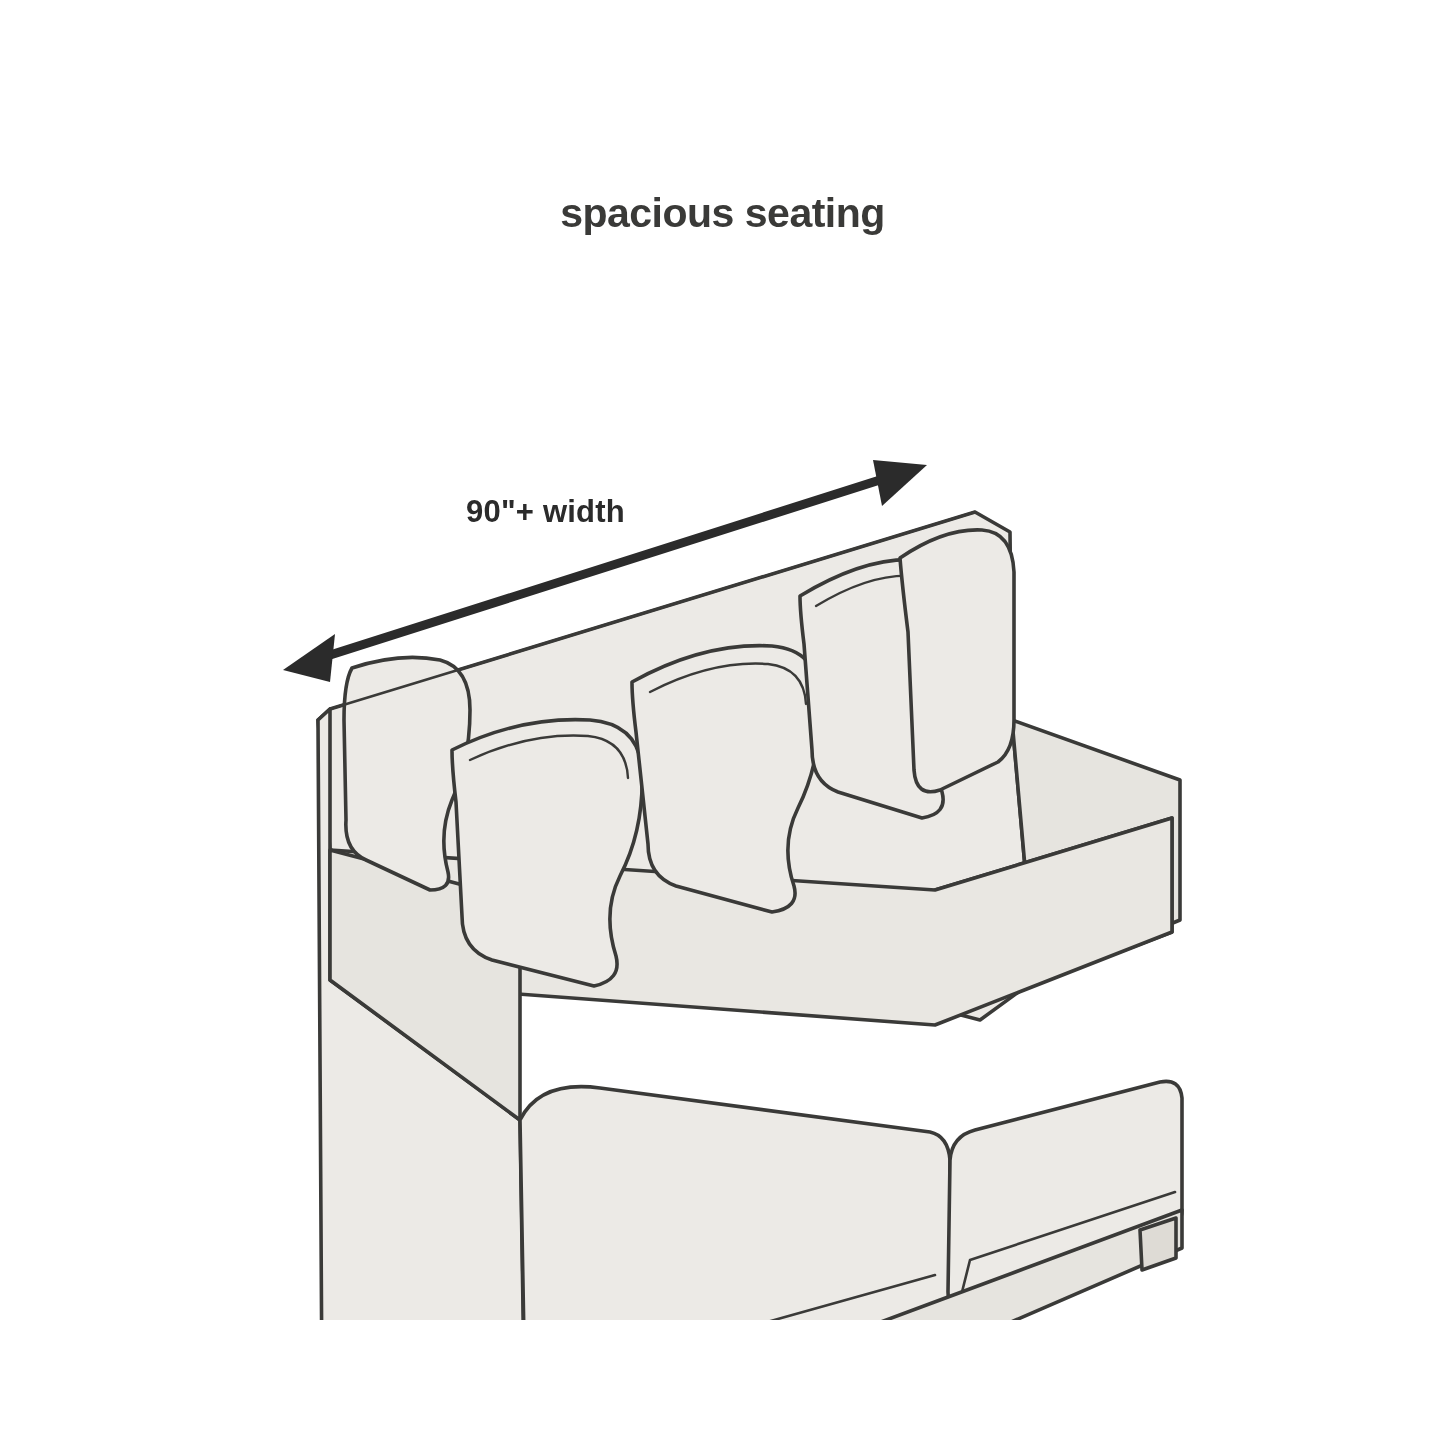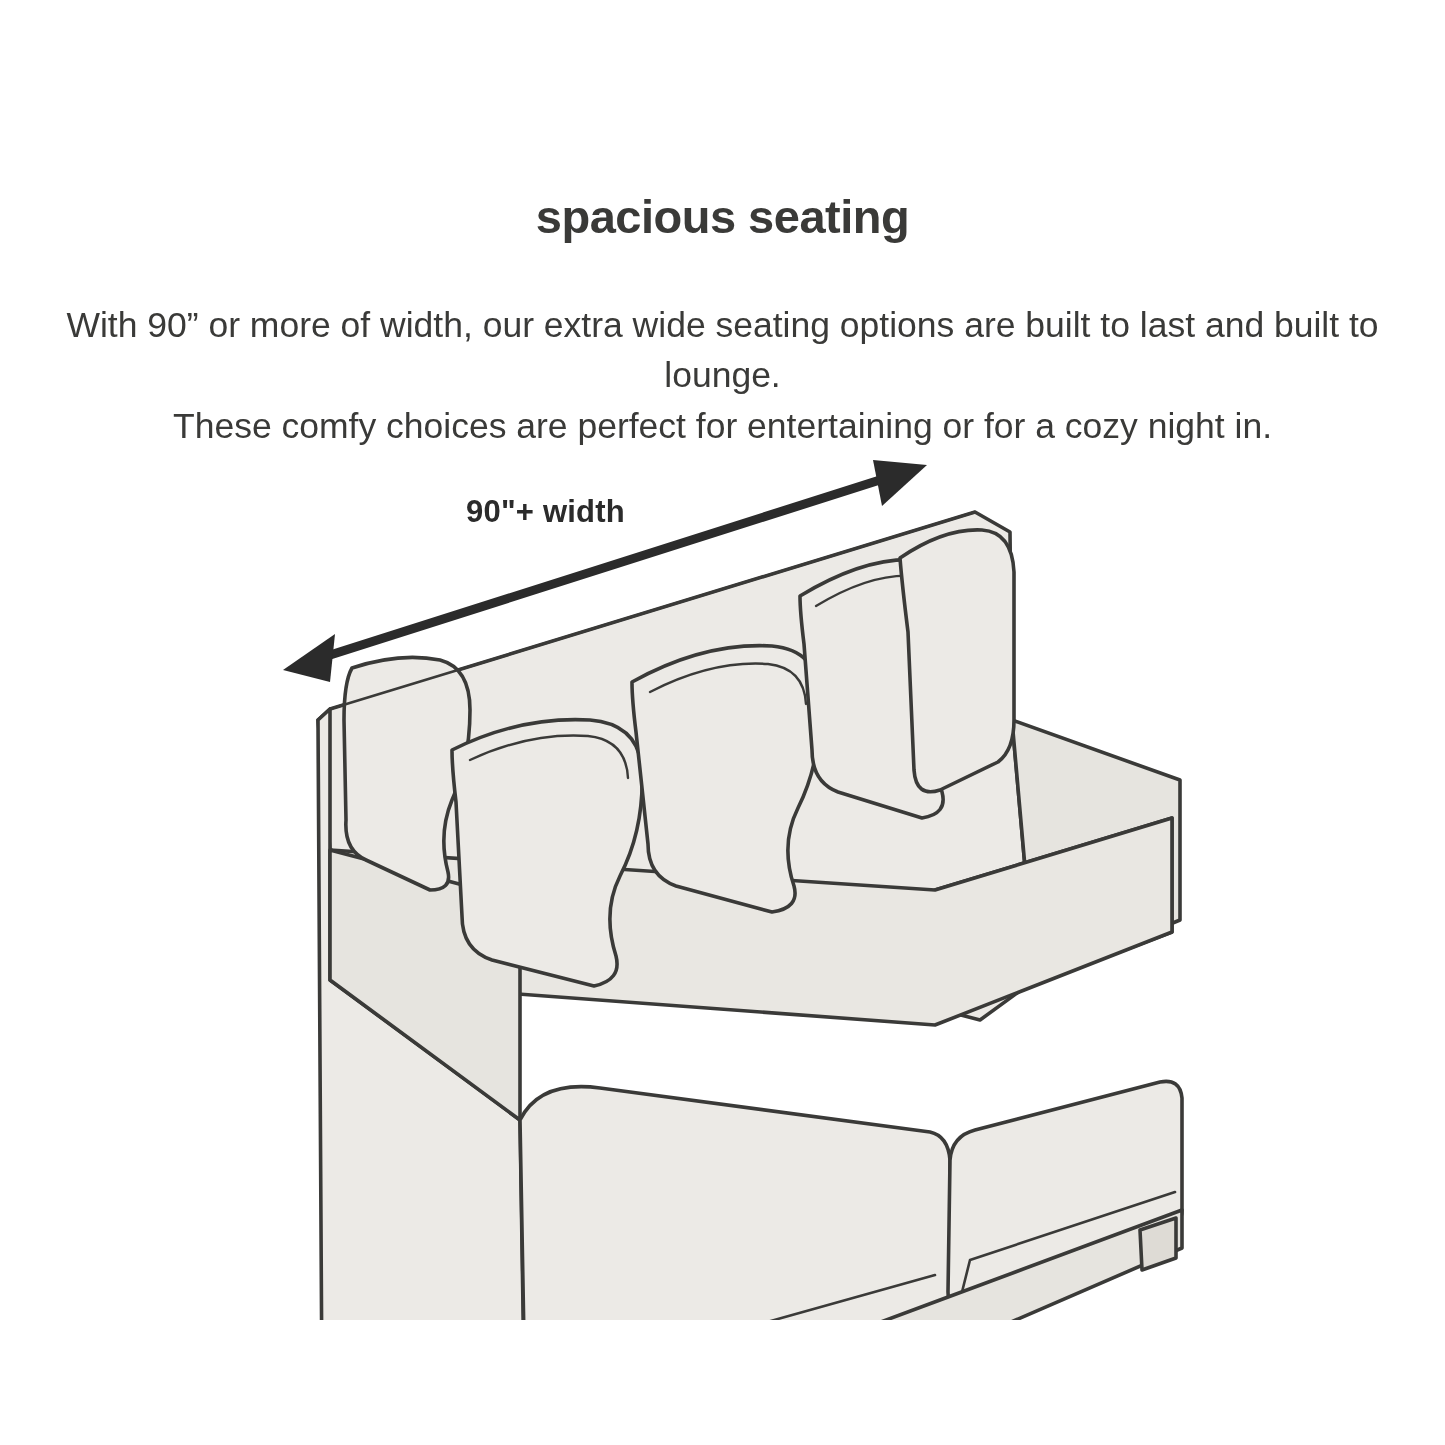--- a/index.html
+++ b/index.html
@@ -20,21 +20,21 @@
     width: 1445px;
     height: 1445px;
     box-sizing: border-box;
   }
   .headline {
     position: absolute;
     top: 192px;
     left: 0;
     width: 1445px;
     text-align: center;
-    font-size: 47px;
+    font-size: 41px;
     font-weight: bold;
     letter-spacing: -0.5px;
     color: #3a3a38;
     line-height: 1.05;
   }
   .subcopy {
     position: absolute;
     top: 300px;
     left: 0;
     width: 1445px;
@@ -68,24 +68,20 @@
     letter-spacing: 0.2px;
   }
 </style>
 </head>
 <body>
 
 <div class="page">
 
   <div class="headline">spacious seating</div>
 
-  <div class="subcopy">
-    <div>With 90” or more of width, our extra wide seating options are built to last and built to lounge.</div>
-    <div>These comfy choices are perfect for entertaining or for a cozy night in.</div>
-  </div>
 
   <div class="dim-label">90"+ width</div>
 
   <div class="illustration">
     <svg viewBox="0 0 1445 900" xmlns="http://www.w3.org/2000/svg">
       <g>
 
         <line x1="305" y1="243" x2="905" y2="52" stroke="#2b2b2b" stroke-width="9" stroke-linecap="round"></line>
         <polygon points="283,250 335,214 330,262" fill="#2b2b2b"></polygon>
         <polygon points="927,45 873,40 882,86" fill="#2b2b2b"></polygon>

